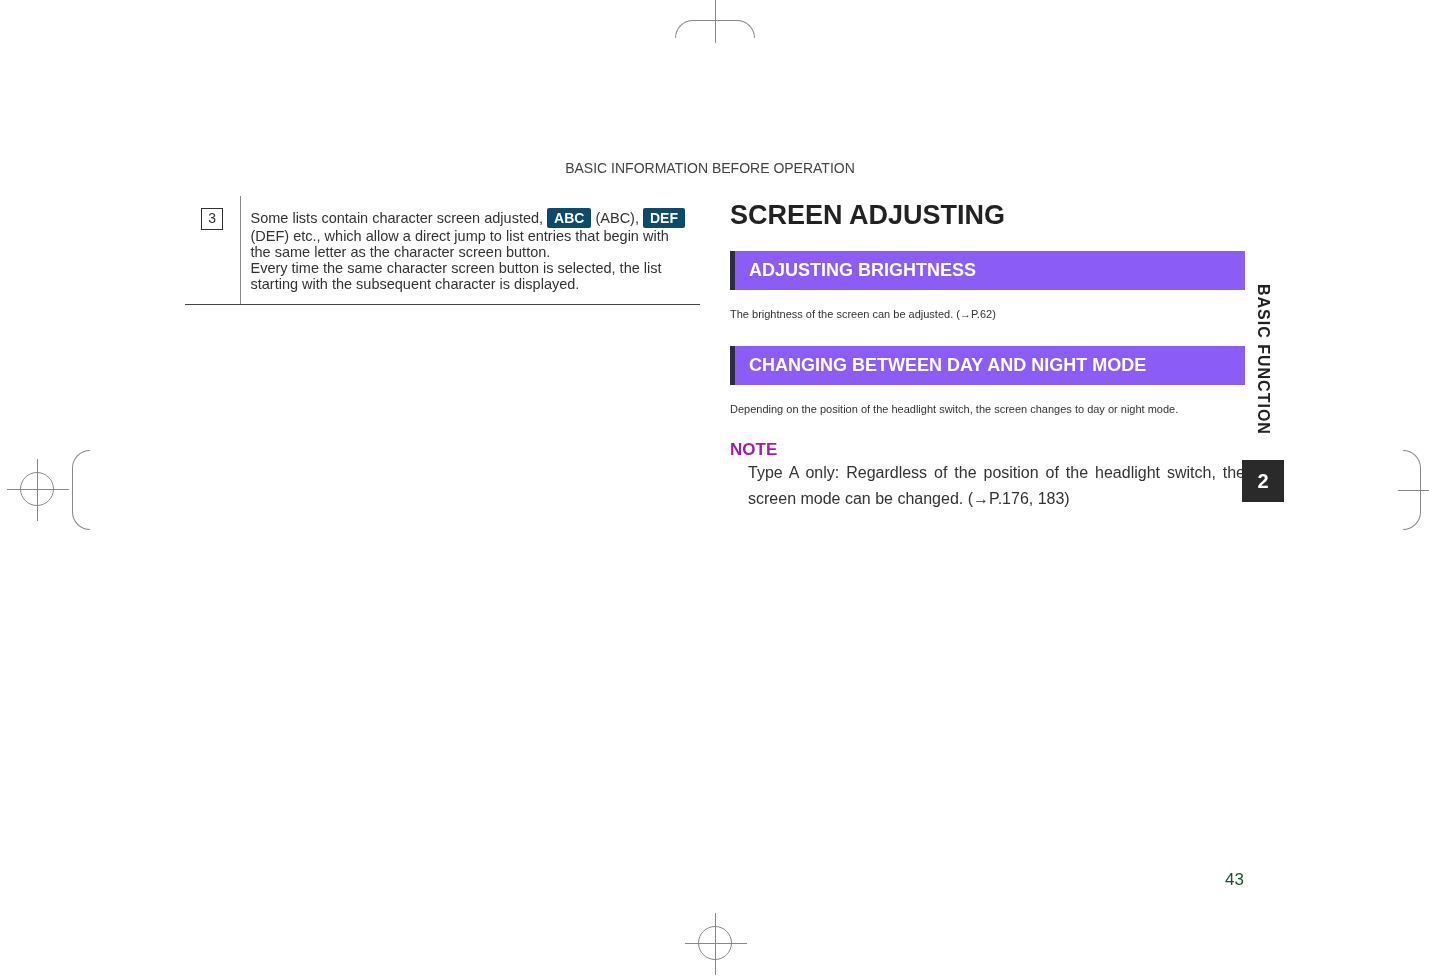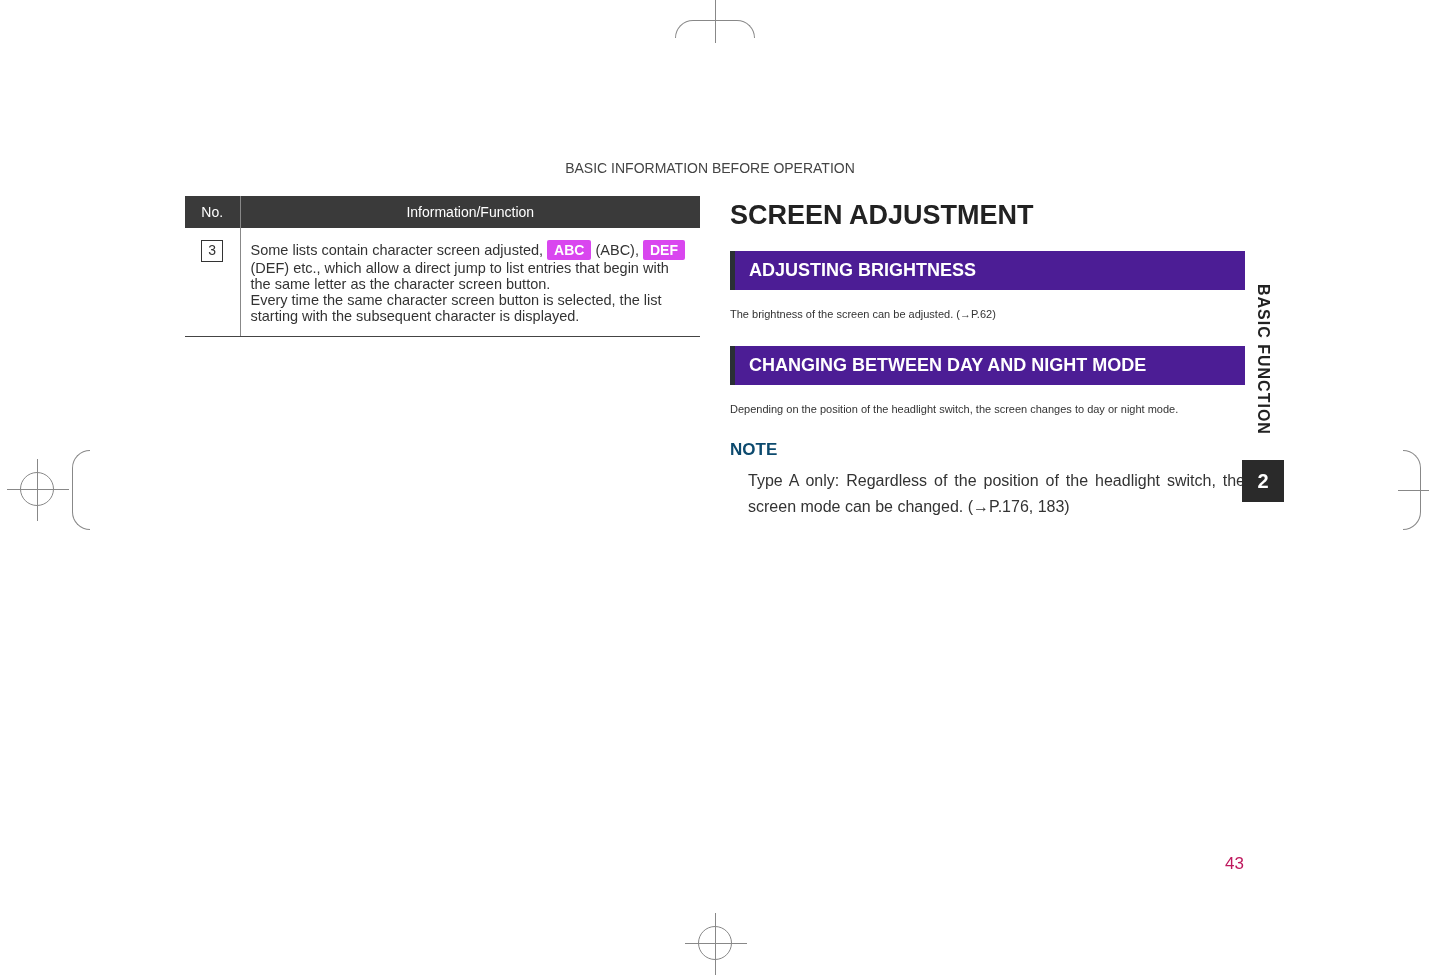--- a/index.html
+++ b/index.html
@@ -62,57 +62,56 @@
       display: inline-block;
       border: 1.5px solid #333;
       width: 22px;
       height: 22px;
       line-height: 19px;
       text-align: center;
       font-size: 14px;
     }
     .inline-btn {
       display: inline-block;
-      background: #d946ef;
+      background: #0c4a6e;
       color: #fff;
       padding: 2px 7px;
       font-weight: bold;
       font-size: 14px;
       border-radius: 2px;
     }
     .h1-title {
       font-size: 27px;
       font-weight: bold;
       color: #222;
       margin-bottom: 20px;
       margin-top: 4px;
     }
     .section-bar {
-      background: #4c1d95;
+      background: #8b5cf6;
       color: #fff;
       font-size: 18px;
       font-weight: bold;
       padding: 9px 14px;
       border-left: 5px solid #2a3035;
       margin-bottom: 16px;
     }
     .body-text {
       font-size: 11px;
       color: #333;
       line-height: 1.6;
       margin-bottom: 22px;
     }
     .justified {
       text-align: justify;
     }
     .note-head {
       font-size: 17px;
       font-weight: bold;
-      color: #0c4a6e;
-      margin-bottom: 8px;
+      color: #a21caf;
     }
     .note-body {
       font-size: 16px;
       color: #333;
       line-height: 1.6;
       padding-left: 18px;
       text-align: justify;
     }
     .side-tab-num {
       position: absolute;
@@ -133,23 +132,23 @@
       top: 288px;
       writing-mode: vertical-rl;
       font-size: 16px;
       font-weight: bold;
       letter-spacing: 1px;
       color: #222;
     }
     .page-num {
       position: absolute;
       right: 185px;
-      bottom: 106px;
+      bottom: 90px;
       font-size: 17px;
-      color: #be185d;
+      color: #14532d;
     }
     .crop-bottom-center {
       position: absolute;
       left: 50%;
       bottom: 20px;
       transform: translateX(-50%);
     }
     .crop-circ {
       width: 34px; height: 34px;
       border: 1px solid #888;
@@ -278,40 +277,36 @@
   </div>
 </div>
 
 <div class="page-content">
   <div class="header-text">BASIC INFORMATION BEFORE OPERATION</div>
 
   <div class="two-col">
     <div class="left-col">
       <table class="table-wrap">
         <tbody>
-            <tr class="thead-row">
-          <td class="no-col">No.</td>
-          <td>Information/Function</td>
-        </tr>
         <tr class="cell-row">
           <td class="no-col" style="text-align:center;border-bottom:1px solid #444;">
             <span class="num-box">3</span>
           </td>
           <td>
             <span>Some lists contain character screen adjusted, </span><span class="inline-btn">ABC</span><span> (ABC), </span><span class="inline-btn">DEF</span><span> (DEF) etc., which allow a direct jump to list entries that begin with the same letter as the character screen button.</span>
             <br>
             <span>Every time the same character screen button is selected, the list starting with the subsequent character is displayed.</span>
           </td>
         </tr>
       </tbody>
         </table>
     </div>
 
     <div class="right-col">
-      <div class="h1-title">SCREEN ADJUSTMENT</div>
+      <div class="h1-title">SCREEN ADJUSTING</div>
 
       <div class="section-bar">ADJUSTING BRIGHTNESS</div>
       <div class="body-text">The brightness of the screen can be adjusted. (→P.62)</div>
 
       <div class="section-bar">CHANGING BETWEEN DAY AND NIGHT MODE</div>
       <div class="body-text justified">Depending on the position of the headlight switch, the screen changes to day or night mode.</div>
 
       <div class="note-head">NOTE</div>
       <div class="note-body">Type A only: Regardless of the position of the headlight switch, the screen mode can be changed. (→P.176, 183)</div>
     </div>

